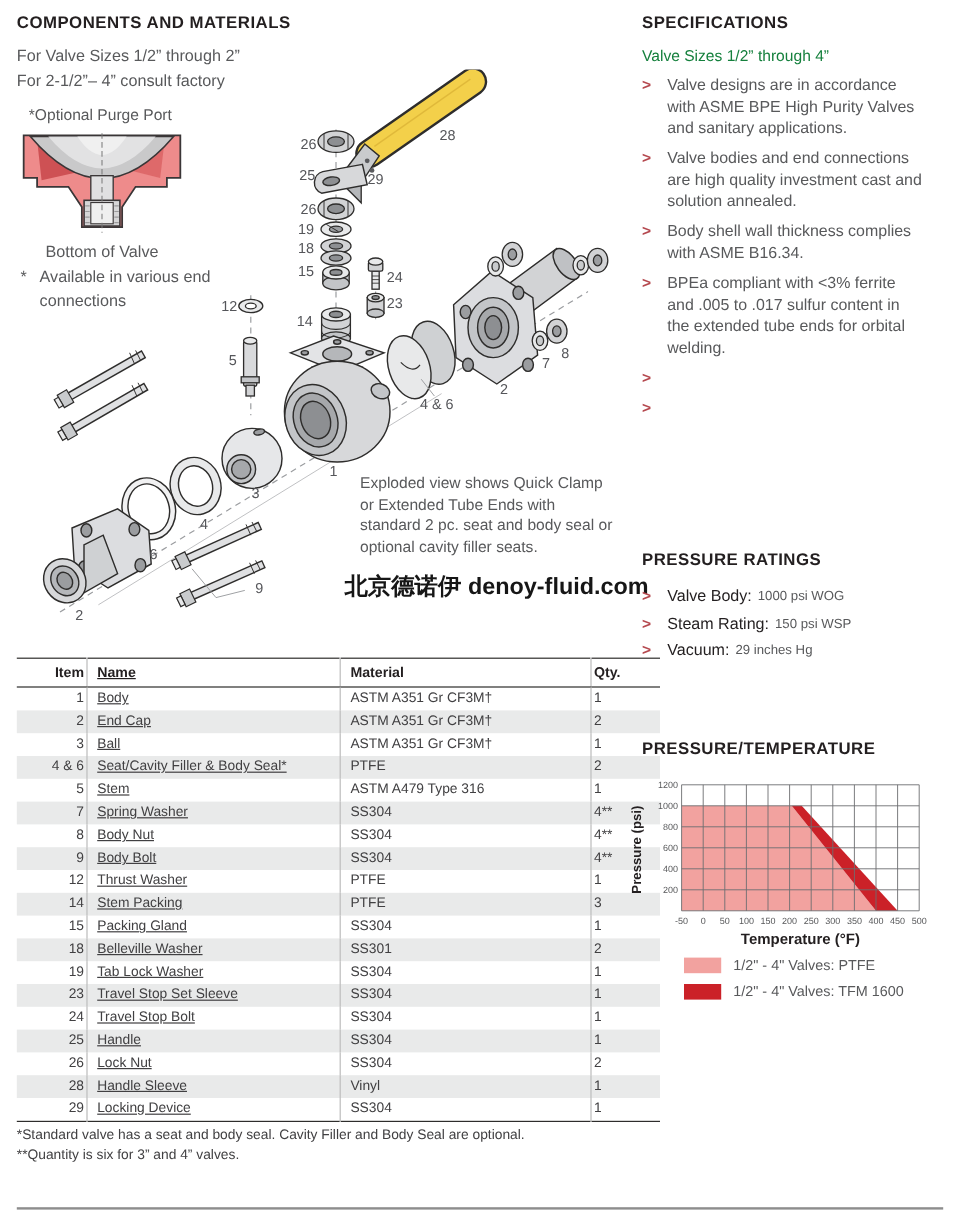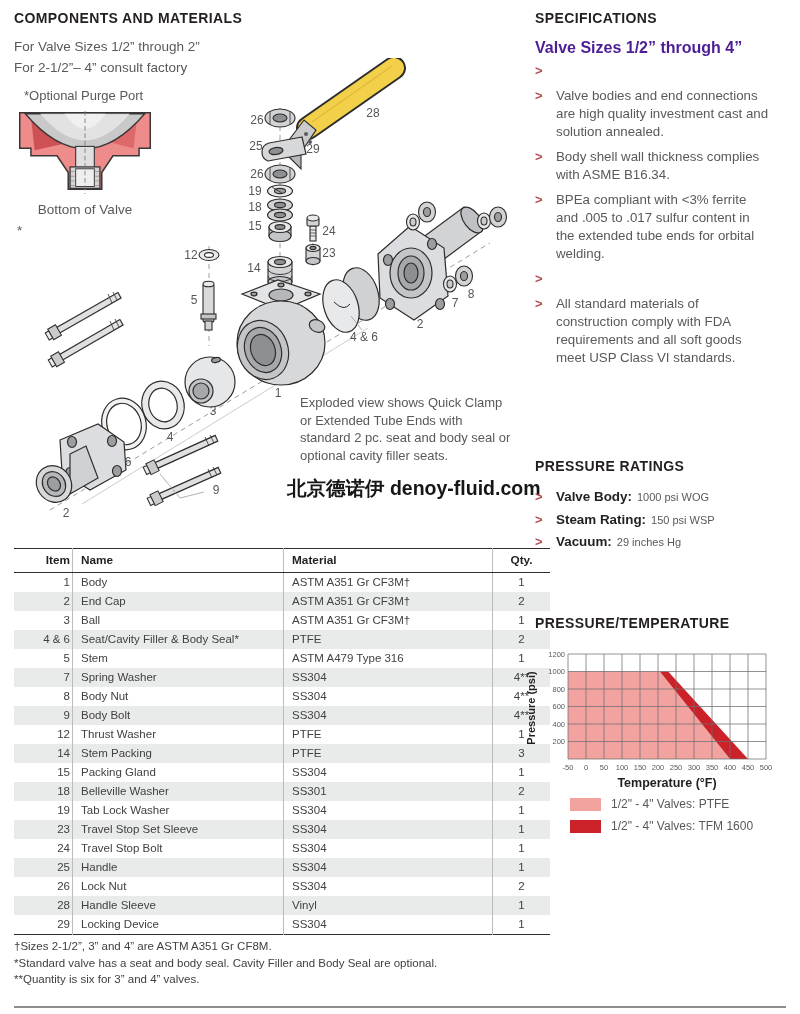--- a/index.html
+++ b/index.html
@@ -2,39 +2,39 @@
 <html><head>
 <meta charset="utf-8">
 <style>
   html,body{margin:0;padding:0;background:#ffffff;}
   body{width:800px;height:1014px;position:relative;overflow:hidden;
        font-family:"Liberation Sans",sans-serif;color:#58595b;}
   .abs{position:absolute;}
   .h1{font-size:14px;font-weight:bold;color:#231f20;letter-spacing:.4px;}
   .body-text{font-size:13.5px;color:#58595b;line-height:21.5px;}
   .small-label{font-size:13px;color:#58595b;}
-  .sub-bold{font-size:16px;font-weight:bold;color:#4c1d95;}
+  .sub-bold{font-size:13px;font-weight:normal;color:#15803d;}
   
   .bullet-row{display:flex;margin-bottom:7px;}
   .chev{color:#b5494f;font-weight:bold;font-size:13px;width:21px;flex:0 0 21px;line-height:18px;}
   .btext{font-size:13.3px;line-height:18px;color:#58595b;}
   
   .rating-row{display:flex;line-height:22.5px;}
-  .rating-label{font-weight:bold;color:#231f20;font-size:13.4px;margin-right:5px;}
+  .rating-label{font-weight:normal;color:#231f20;font-size:13.4px;margin-right:5px;}
   .rating-value{font-size:11px;color:#58595b;}
   
   table.parts{border-collapse:collapse;width:493px;font-size:11.5px;color:#414042;
     border-top:1.5px solid #2e2d2c;border-bottom:1.5px solid #2e2d2c;table-layout:fixed;}
   table.parts th{font-weight:bold;color:#231f20;font-size:11.8px;text-align:left;
     padding:4px 8px 5px;border-bottom:1.5px solid #2e2d2c;}
   table.parts td{padding:3.4px 8px 3.6px;}
   table.parts .c-item{width:54px;text-align:right;padding-left:2px;padding-right:2px;}
-  table.parts .c-name{width:194px;}
+  table.parts .c-name{width:194px;text-decoration:underline;}
   table.parts .c-mat{width:192px;border-left:1px solid #bcbcbc;}
-  table.parts .c-qty{width:53px;text-align:center;border-left:1px solid #bcbcbc;padding-left:2px;padding-right:2px;margin-left:15px;}
+  table.parts .c-qty{width:53px;text-align:left;border-left:1px solid #bcbcbc;padding-left:2px;padding-right:2px;margin-left:15px;}
   table.parts th.c-name,table.parts td.c-name{border-left:1px solid #bcbcbc;}
   table.parts tr.stripe{background:#e9eaea;}
   .footnotes{font-size:11.5px;line-height:16.5px;color:#414042;}
   
   .part-label{position:absolute;transform:translate(-50%,-50%);font-size:12px;color:#55565a;white-space:nowrap;}
   .caption{font-size:13px;line-height:17.5px;color:#58595b;}
   .watermark{font-size:19.5px;font-weight:bold;color:#161616;white-space:nowrap;}
   
   .axis-label-y{transform:translate(-50%,-50%) rotate(-90deg);font-size:11px;font-weight:bold;color:#231f20;white-space:nowrap;}
   .axis-label-x{transform:translateX(-50%);font-size:12.5px;font-weight:bold;color:#231f20;white-space:nowrap;}
@@ -72,20 +72,21 @@
       <line x1="85" y1="72" x2="89" y2="72"></line>
       <line x1="85" y1="77" x2="89" y2="77"></line>
       <line x1="85" y1="82" x2="89" y2="82"></line>
   </g>
   <line x1="74" y1="2" x2="74" y2="91" stroke="#777" stroke-width="0.9" stroke-dasharray="5,3"></line>
 </svg>
 
 <div class="abs body-text" style="left:16px;top:199px;width:138px;text-align:center;">Bottom of Valve</div>
 <div class="abs avail-note" style="left:17px;top:221px;width:168px;">
   <span class="avail-star">*</span>
+  <span style="width:150px;">Available in various end connections</span>
 </div>
 
 <svg class="abs" style="left:20px;top:58px;" width="492" height="478" viewBox="0 0 492 478">
   <g stroke="#9b9da0" stroke-width="1" stroke-dasharray="5,4" fill="none">
     <line x1="30" y1="452" x2="470" y2="185"></line>
     <line x1="260" y1="50" x2="260" y2="245"></line>
     <line x1="189" y1="188" x2="189" y2="288"></line>
     <line x1="293" y1="158" x2="293" y2="210"></line>
   </g>
   <line x1="62" y1="446" x2="348" y2="270" stroke="#b4b5b7" stroke-width="0.7"></line>
@@ -443,50 +444,49 @@
       </tr>
       <tr>
         <td class="c-item">29</td>
         <td class="c-name">Locking Device</td>
         <td class="c-mat">SS304</td>
         <td class="c-qty">1</td>
       </tr>
     </tbody>
 </table>
 <div class="abs footnotes" id="table-footnotes" style="left:14px;top:938px;width:520px;">
-    <div>†Sizes 2-1/2”, 3” and 4” are ASTM A351 Gr CF8M.</div>
     <div>*Standard valve has a seat and body seal. Cavity Filler and Body Seal are optional.</div>
     <div>**Quantity is six for 3” and 4” valves.</div>
   </div>
 <div class="abs bottom-rule" style="left:14px;top:1006px;width:772px;"></div>
 
 <div class="abs h1" style="left:535px;top:10px;">SPECIFICATIONS</div>
 <div class="abs sub-bold" style="left:535px;top:39px;">Valve Sizes 1/2” through 4”</div>
 <div class="abs" id="spec-bullets" style="left:535px;top:62px;width:242px;">
     <div class="bullet-row">
       <span class="chev">&gt;</span>
+      <span class="btext" style="width: 215px;">Valve designs are in accordance with ASME BPE High Purity Valves and sanitary applications.</span>
     </div>
     <div class="bullet-row">
       <span class="chev">&gt;</span>
       <span class="btext" style="width: 215px;">Valve bodies and end connections are high quality investment cast and solution annealed.</span>
     </div>
     <div class="bullet-row">
       <span class="chev">&gt;</span>
       <span class="btext" style="width: 215px;">Body shell wall thickness complies with ASME B16.34.</span>
     </div>
     <div class="bullet-row">
       <span class="chev">&gt;</span>
       <span class="btext" style="width: 215px;">BPEa compliant with &lt;3% ferrite and .005 to .017 sulfur content in the extended tube ends for orbital welding.</span>
     </div>
     <div class="bullet-row">
       <span class="chev">&gt;</span>
     </div>
     <div class="bullet-row">
       <span class="chev">&gt;</span>
-      <span class="btext" style="width: 215px;">All standard materials of construction comply with FDA requirements and all soft goods meet USP Class VI standards.</span>
     </div>
   </div>
 
 <div class="abs h1" style="left:535px;top:458px;">PRESSURE RATINGS</div>
 <div class="abs" id="rating-list" style="left:535px;top:486px;width:250px;">
     <div class="rating-row">
       <span class="chev" style="line-height: 22.5px;">&gt;</span>
       <span class="rating-label">Valve Body:</span>
       <span class="rating-value">1000 psi WOG</span>
     </div>

